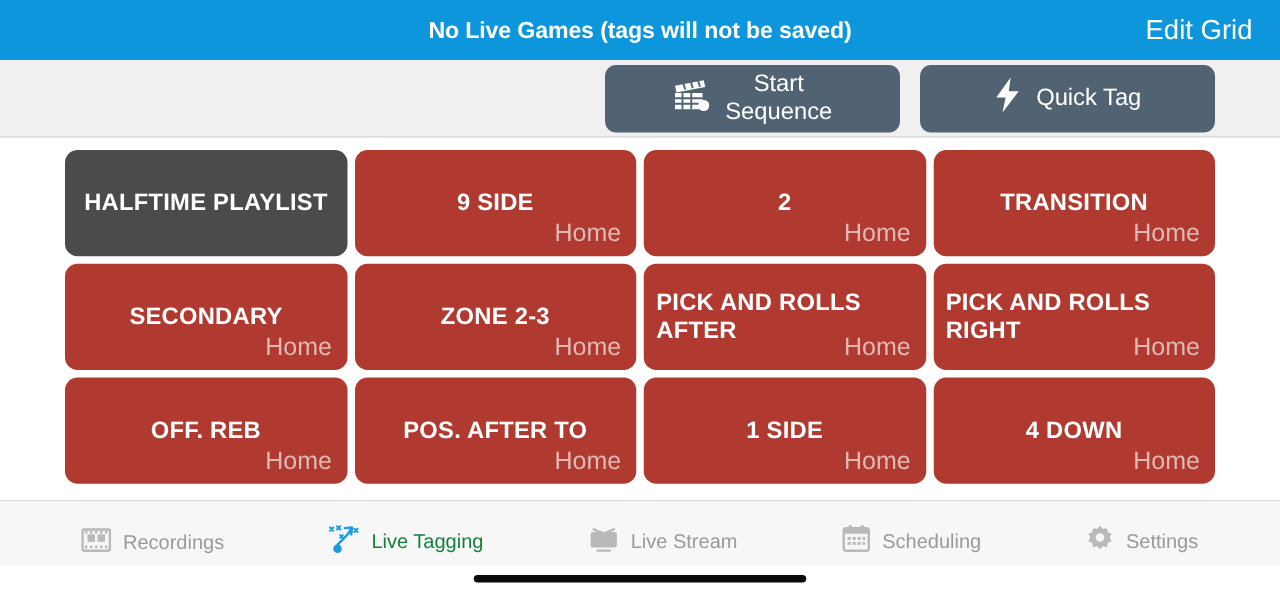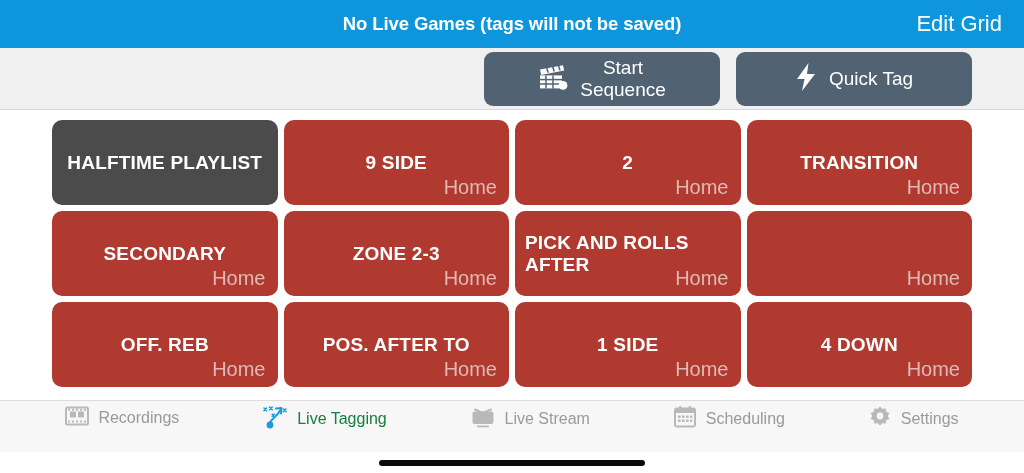--- a/index.html
+++ b/index.html
@@ -130,21 +130,21 @@
     font-weight: normal;
   }
 
   
   .tabbar {
     flex: 0 0 52px;
     height: 52px;
     background: #f7f7f7;
     border-top: 1px solid #dcdcdc;
     display: flex;
-    align-items: flex-start;
+    align-items: flex-end;
     justify-content: space-around;
     padding: 0 24px;
   }
   .tab {
     display: flex;
     align-items: center;
     gap: 9px;
     cursor: pointer;
     padding: 4px 6px;
   }
@@ -246,20 +246,21 @@
       </div>
       <div class="tile">
         <span class="tile-label">ZONE 2-3</span>
         <span class="tile-sub">Home</span>
       </div>
       <div class="tile">
         <span class="tile-label">PICK AND ROLLS AFTER</span>
         <span class="tile-sub">Home</span>
       </div>
       <div class="tile">
+        <span class="tile-label">PICK AND ROLLS RIGHT</span>
         <span class="tile-sub">Home</span>
       </div>
     </div>
 
     <div class="grid-row">
       <div class="tile">
         <span class="tile-label">OFF. REB</span>
         <span class="tile-sub">Home</span>
       </div>
       <div class="tile">

